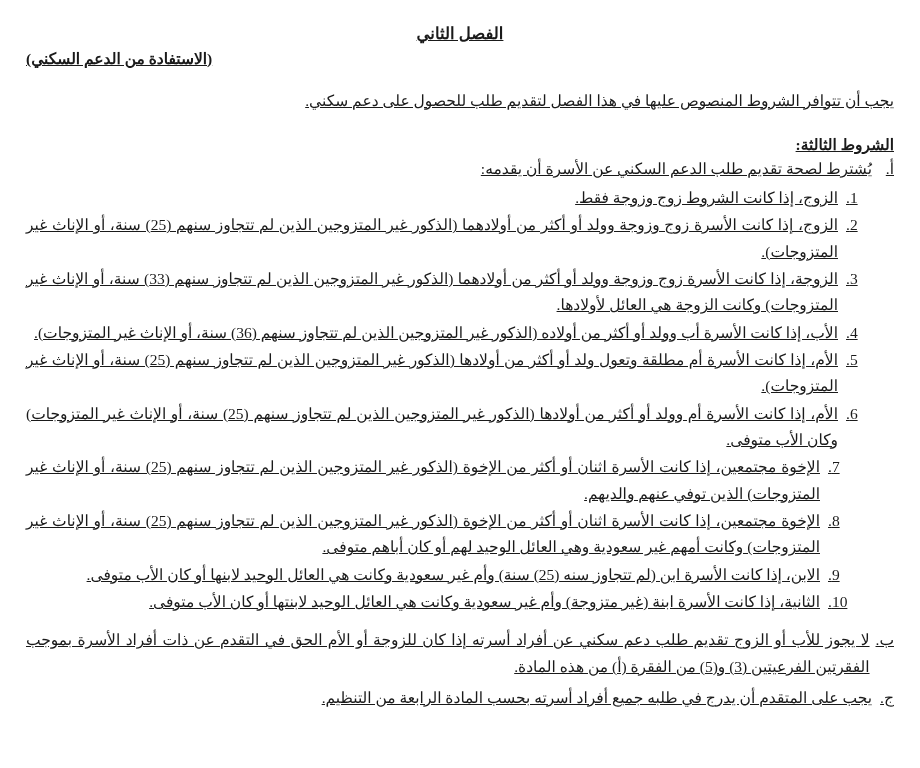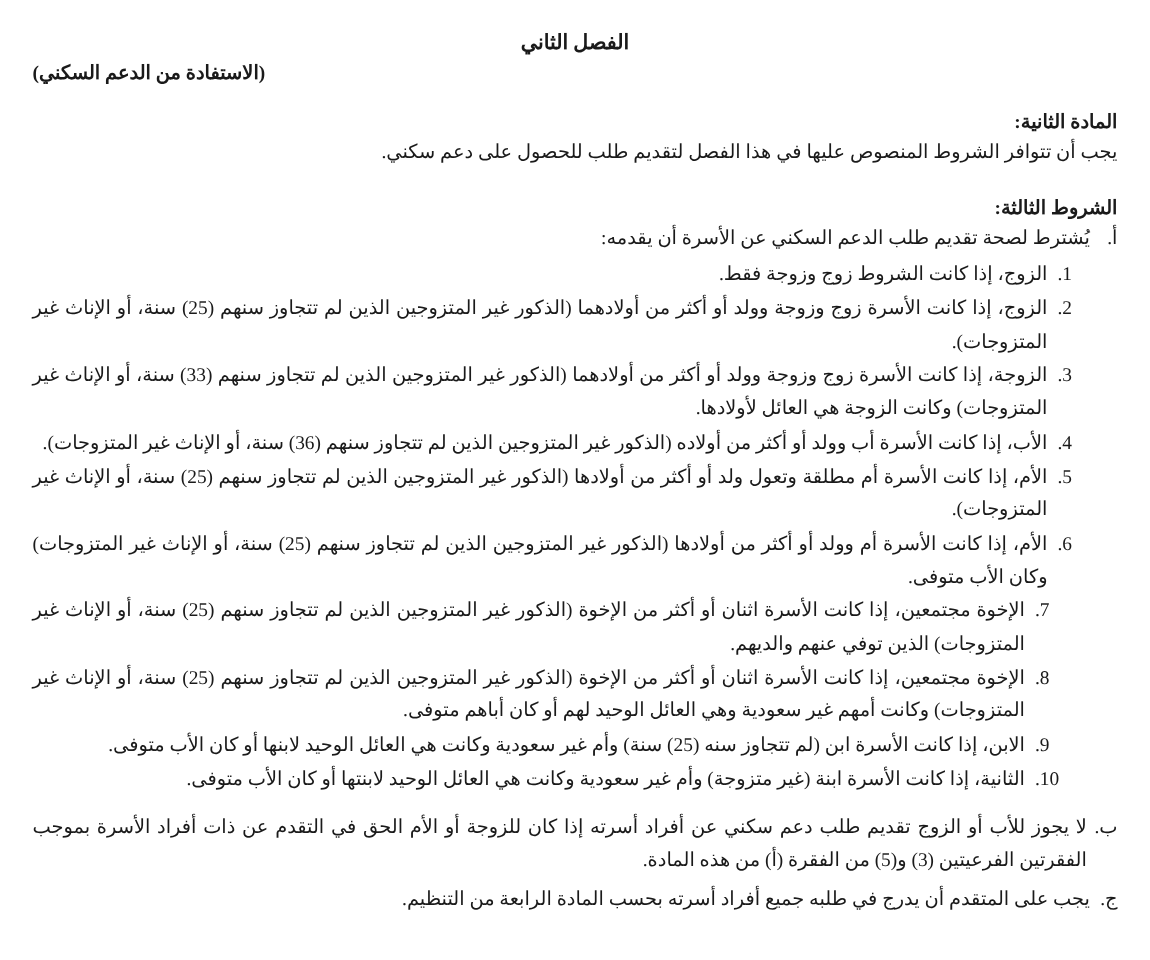--- a/index.html
+++ b/index.html
@@ -14,20 +14,21 @@
     color: #1a1a1a;
     direction: rtl;
   }
   .page {
     width: 920px;
     height: 768px;
     box-sizing: border-box;
     padding: 22px 26px 24px 26px;
     position: relative;
     background: #ffffff;
+    text-decoration: underline;
   }
   .doc-title {
     text-align: center;
     font-weight: bold;
     font-size: 16.5px;
     line-height: 1.5;
     margin: 0;
   }
   .doc-subtitle {
     text-align: left;
@@ -104,21 +105,20 @@
 </style>
 </head>
 <body>
 
 <div class="page">
 
   <h1 class="doc-title">الفصل الثاني</h1>
   <h2 class="doc-subtitle">(الاستفادة من الدعم السكني)</h2>
 
   <div class="article">
-    <div class="article-head">المادة الثانية:</div>
     <p class="para">يجب أن تتوافر الشروط المنصوص عليها في هذا الفصل لتقديم طلب للحصول على دعم سكني.</p>
   </div>
 
   <div class="spacer-sm"></div>
 
   <div class="article">
     <div class="article-head">الشروط الثالثة:</div>
 
     <div class="clause">
       <span class="clause-marker">أ.</span>

